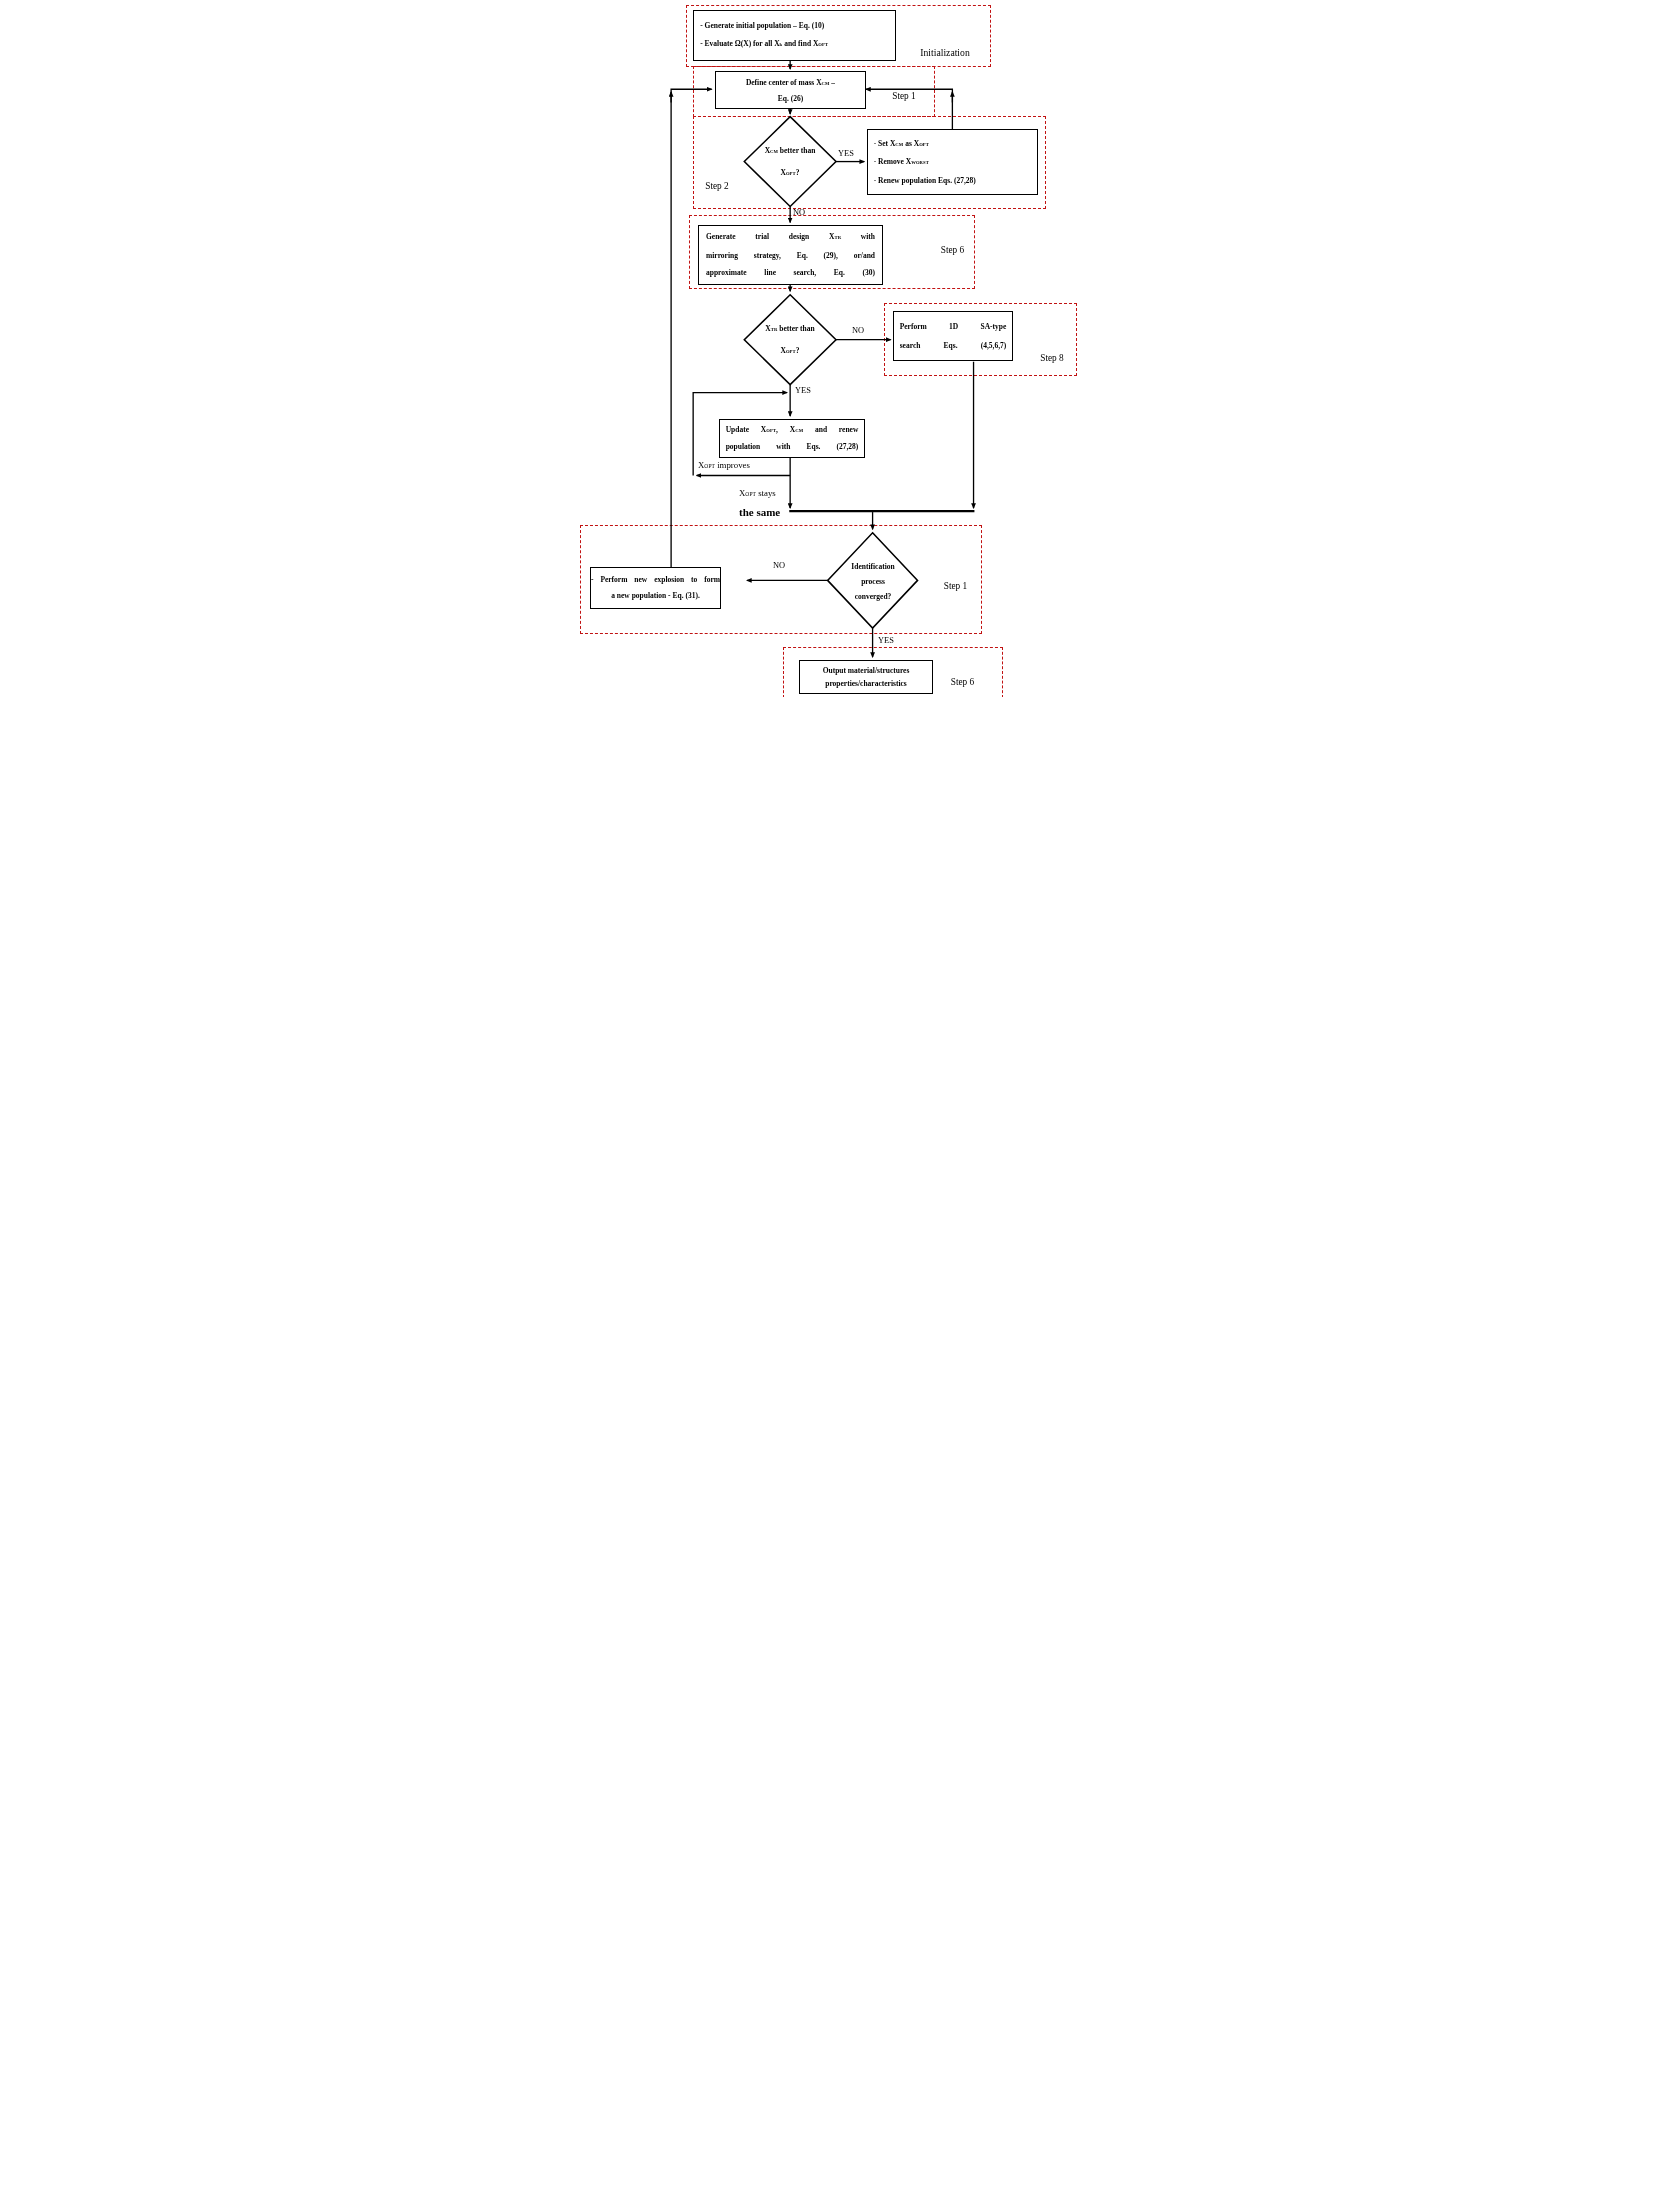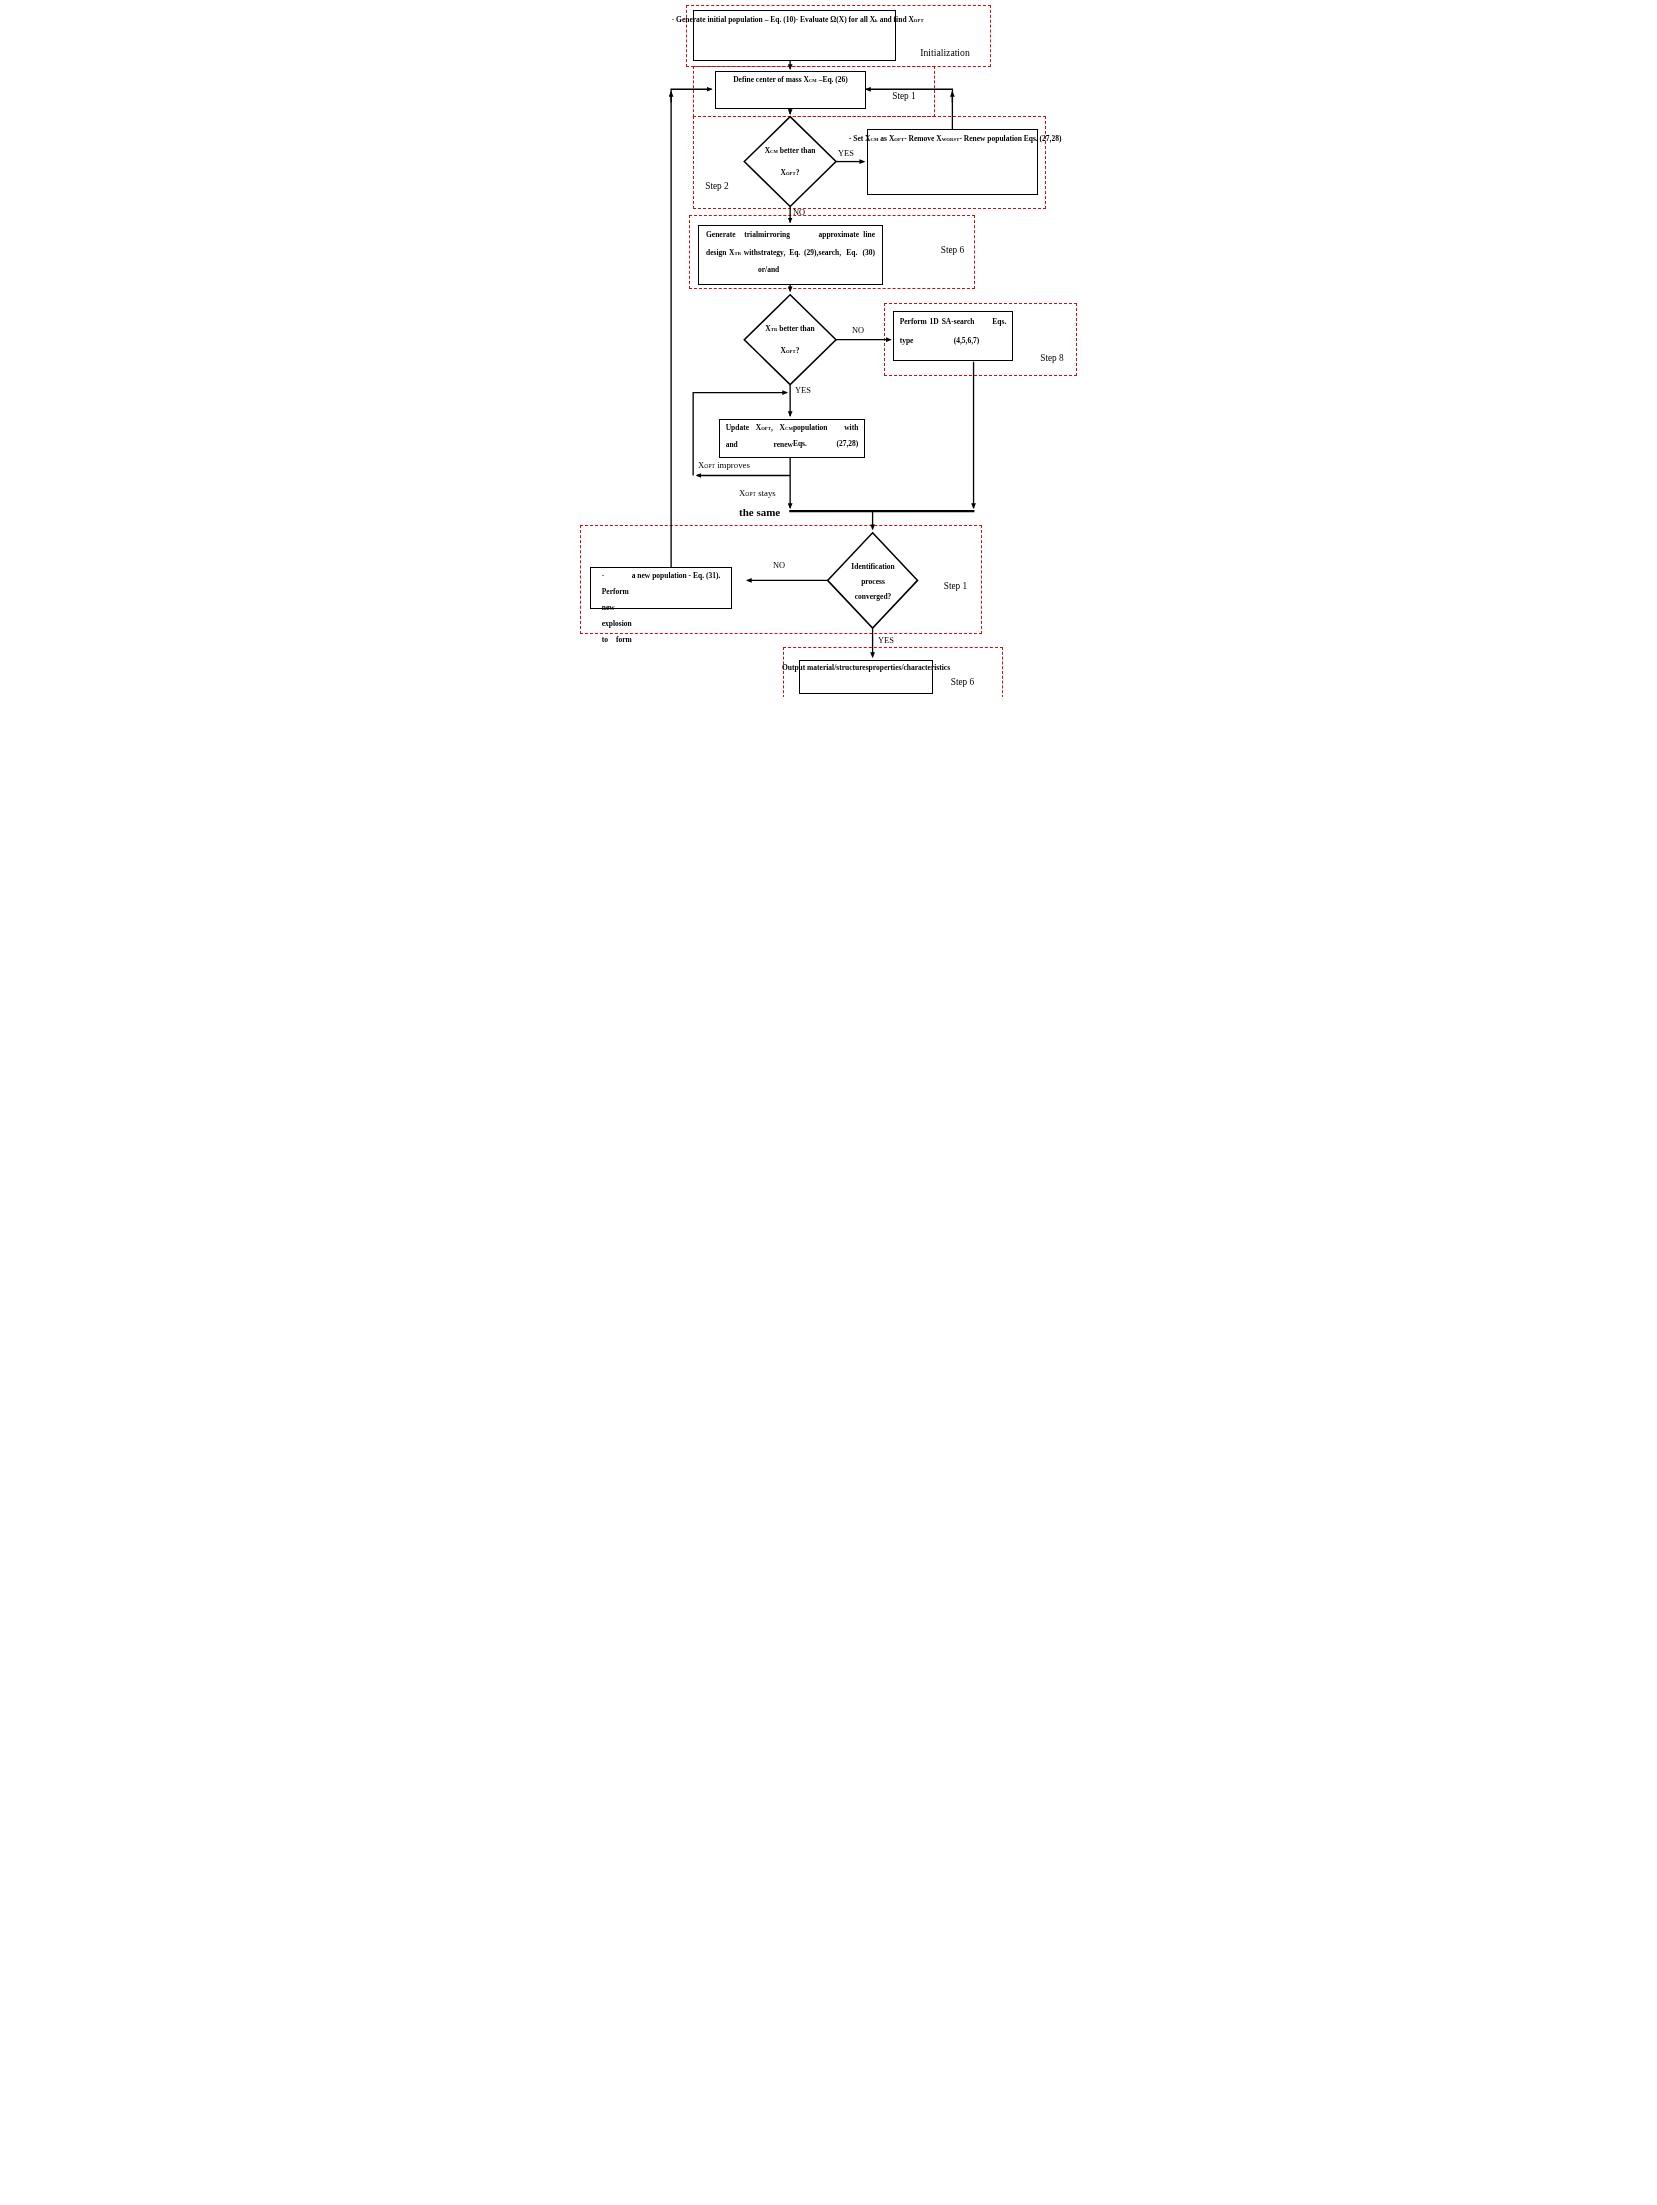--- a/index.html
+++ b/index.html
@@ -12,21 +12,21 @@
   .dashed {
     position:absolute; border:1.3px dashed var(--dash,#c11212);
     background:transparent; z-index:1;
   }
   svg.wires { position:absolute; left:0; top:0; z-index:2; }
   .conn { stroke:var(--line,#000); stroke-width:3; fill:none; }
   .conn.thick { stroke-width:5; }
   .dia { fill:#ffffff; stroke:var(--line,#000); stroke-width:3.5; }
   .node {
     position:absolute; border:1.5px solid var(--line,#000); background:#fff;
-    z-index:3; display:flex; justify-content:center;
+    z-index:3; display:flex; flex-direction:column; justify-content:center;
     font-weight:bold; font-size:7.5px; line-height:1;
   }
   .node .ln { line-height:17.6px; white-space:nowrap; }
   .just .ln { white-space:normal; text-align:justify; text-align-last:justify; }
   .ctr  .ln { text-align:center; }
   .lbl {
     position:absolute; z-index:3; font-size:9.3px; text-align:center;
     white-space:nowrap;
   }
   .tag { position:absolute; z-index:3; font-size:8.4px; white-space:nowrap; }
@@ -113,21 +113,21 @@
   <div class="node just" style="left:318px; top:311px; width:120px; height:50px; padding:0 5.7px; box-sizing:border-box;">
     <div class="ln" style="line-height:19.4px;"><span>Perform 1D SA-type</span></div>
     <div class="ln" style="line-height:19.4px;"><span>search Eqs. (4,5,6,7)</span></div>
   </div>
 
   <div class="node just" style="left:144px; top:419px; width:146px; height:39px; padding:0 5.7px; box-sizing:border-box;">
     <div class="ln" style="line-height:16px;"><span>Update X</span><span class="sb">OPT</span><span>, X</span><span class="sb">CM</span><span> and renew</span></div>
     <div class="ln" style="line-height:16px;"><span>population with Eqs. (27,28)</span></div>
   </div>
 
-  <div class="node" style="left:15px; top:567px; width:142px; height:42px; padding:0 16px; box-sizing:border-box;">
+  <div class="node" style="left:15px; top:567px; width:131px; height:42px; padding:0 0; box-sizing:border-box;">
     <div class="ln" style="line-height:16px; white-space:normal; text-align:justify; text-align-last:justify;"><span>- Perform new explosion to form</span></div>
     <div class="ln" style="line-height:16px; text-align:center;"><span>a new population - Eq. (31).</span></div>
   </div>
 
   <div class="node ctr" style="left:224px; top:660px; width:132px; height:32px;">
     <div class="ln" style="line-height:13.2px;"><span>Output material/structures</span></div>
     <div class="ln" style="line-height:13.2px;"><span>properties/characteristics</span></div>
   </div>
 
   <div class="dtext" style="left:169px; top:127px; width:92px; height:69px;">

